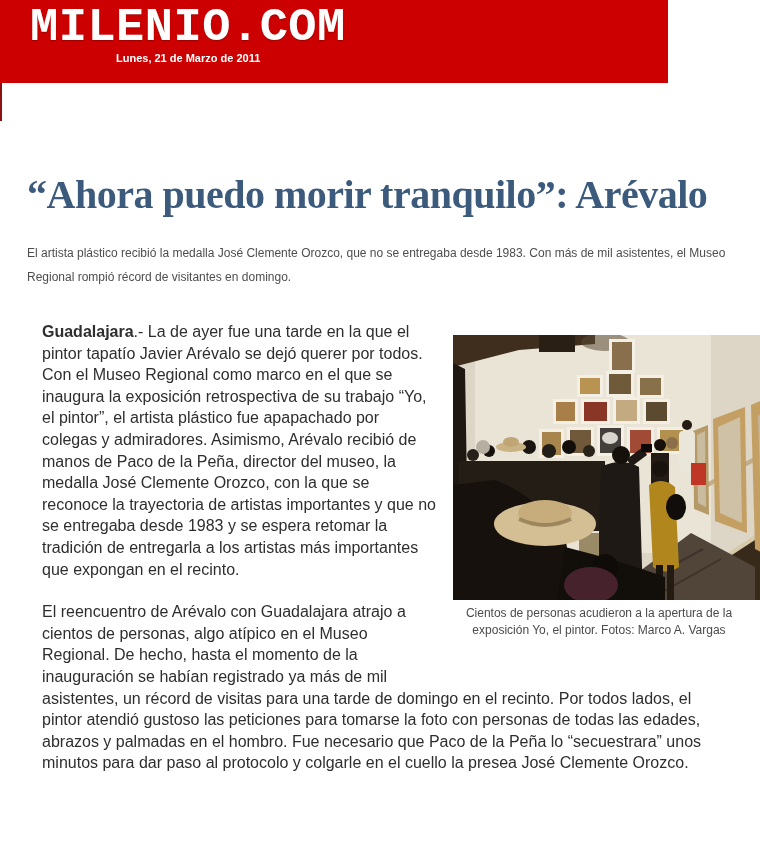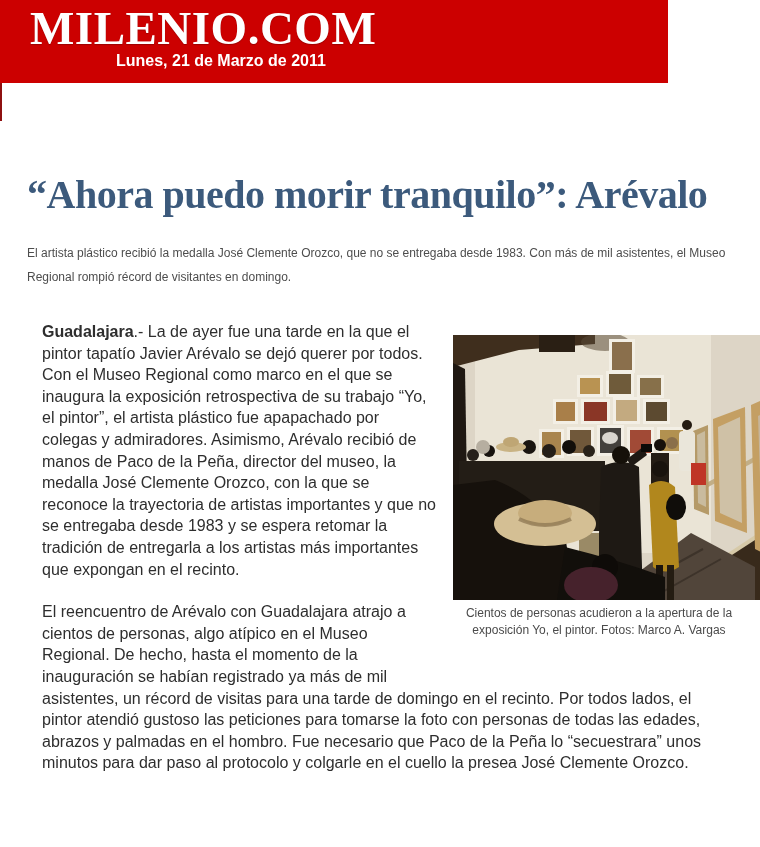--- a/index.html
+++ b/index.html
@@ -16,28 +16,28 @@
   body{
     width:760px;min-height:847px;background:#fff;
     font-family:"Liberation Sans",sans-serif;
     -webkit-font-smoothing:antialiased;
   }
   .header{
     position:relative;width:668px;height:83px;background:var(--header-red);
   }
   .logo{
     position:absolute;left:30px;top:1px;
-    font-family:Liberation Serif, serif;font-weight:bold;font-size:47px;
+    font-family:Liberation Mono, monospace;font-weight:bold;font-size:47px;
     color:#ffffff;letter-spacing:0.5px;
     text-shadow:0 1px 1px rgba(120,0,0,.55);
     cursor:pointer;
   }
   .header-date{
     position:absolute;left:116px;top:52px;
-    font-size:16px;font-weight:bold;color:#ffffff;
+    font-size:11px;font-weight:bold;color:#ffffff;
   }
   .accent-bar{
     position:absolute;left:0;top:83px;width:2px;height:38px;
     background:var(--accent-dark-red);
   }
   .content{
     padding:0 15px 30px 27px;
   }
   h1.headline{
     margin:88px 0 0 0;

